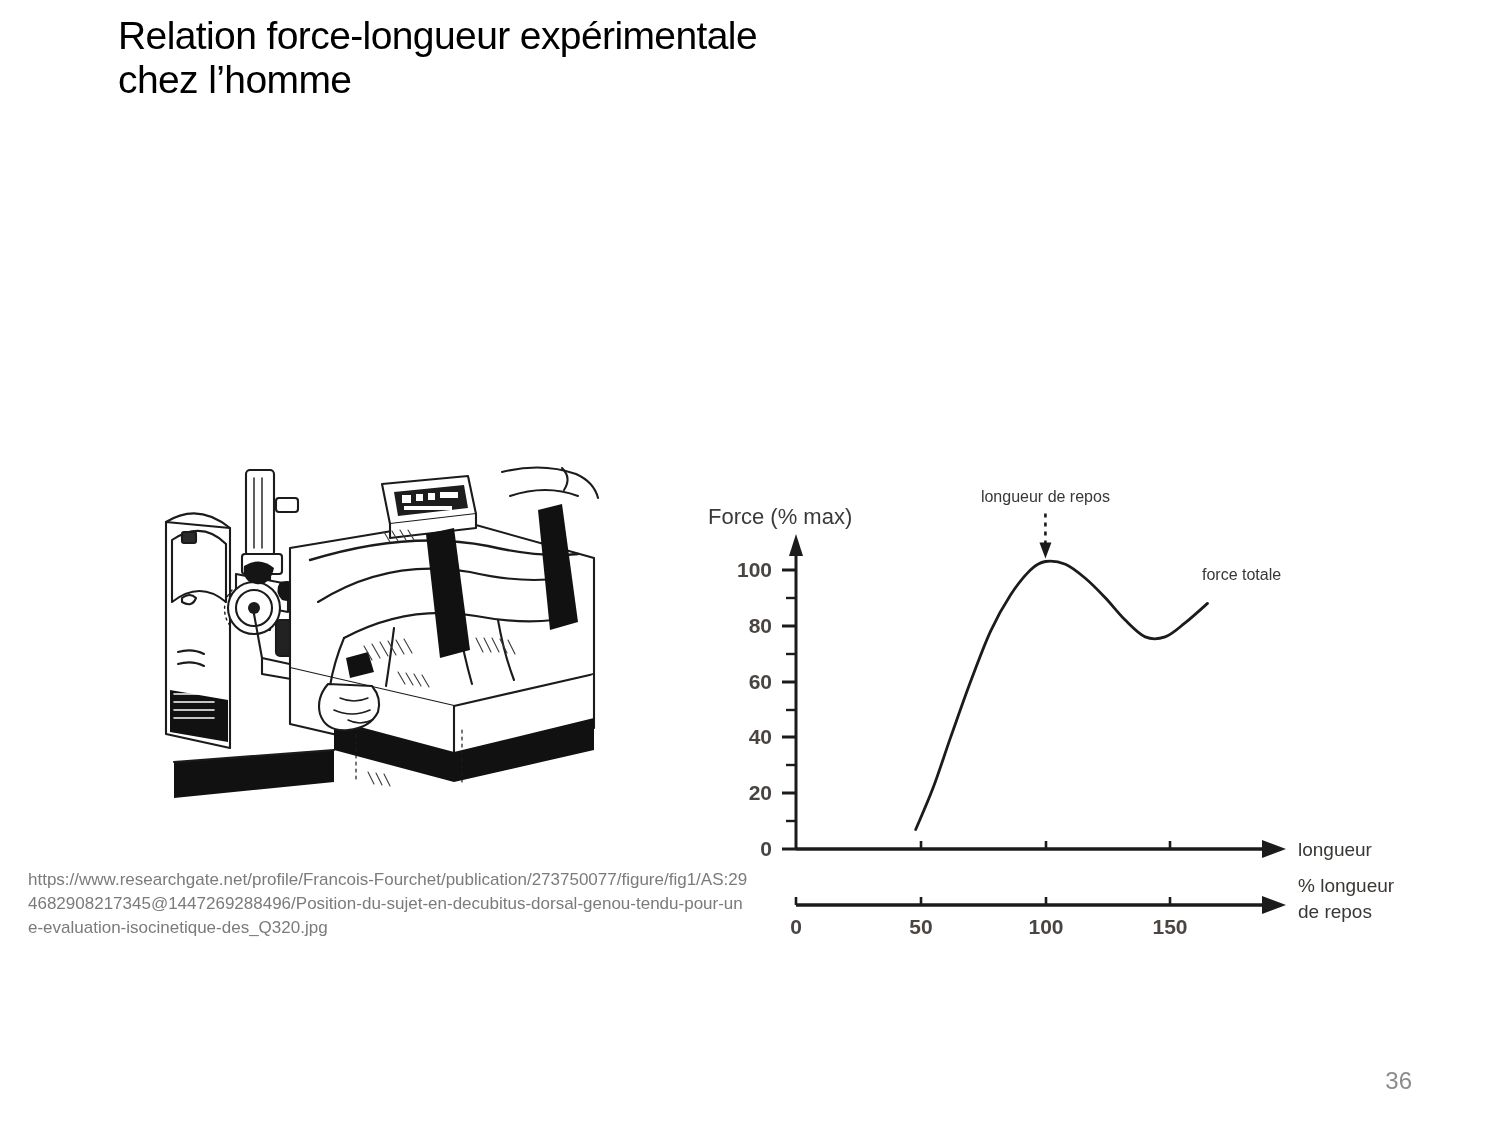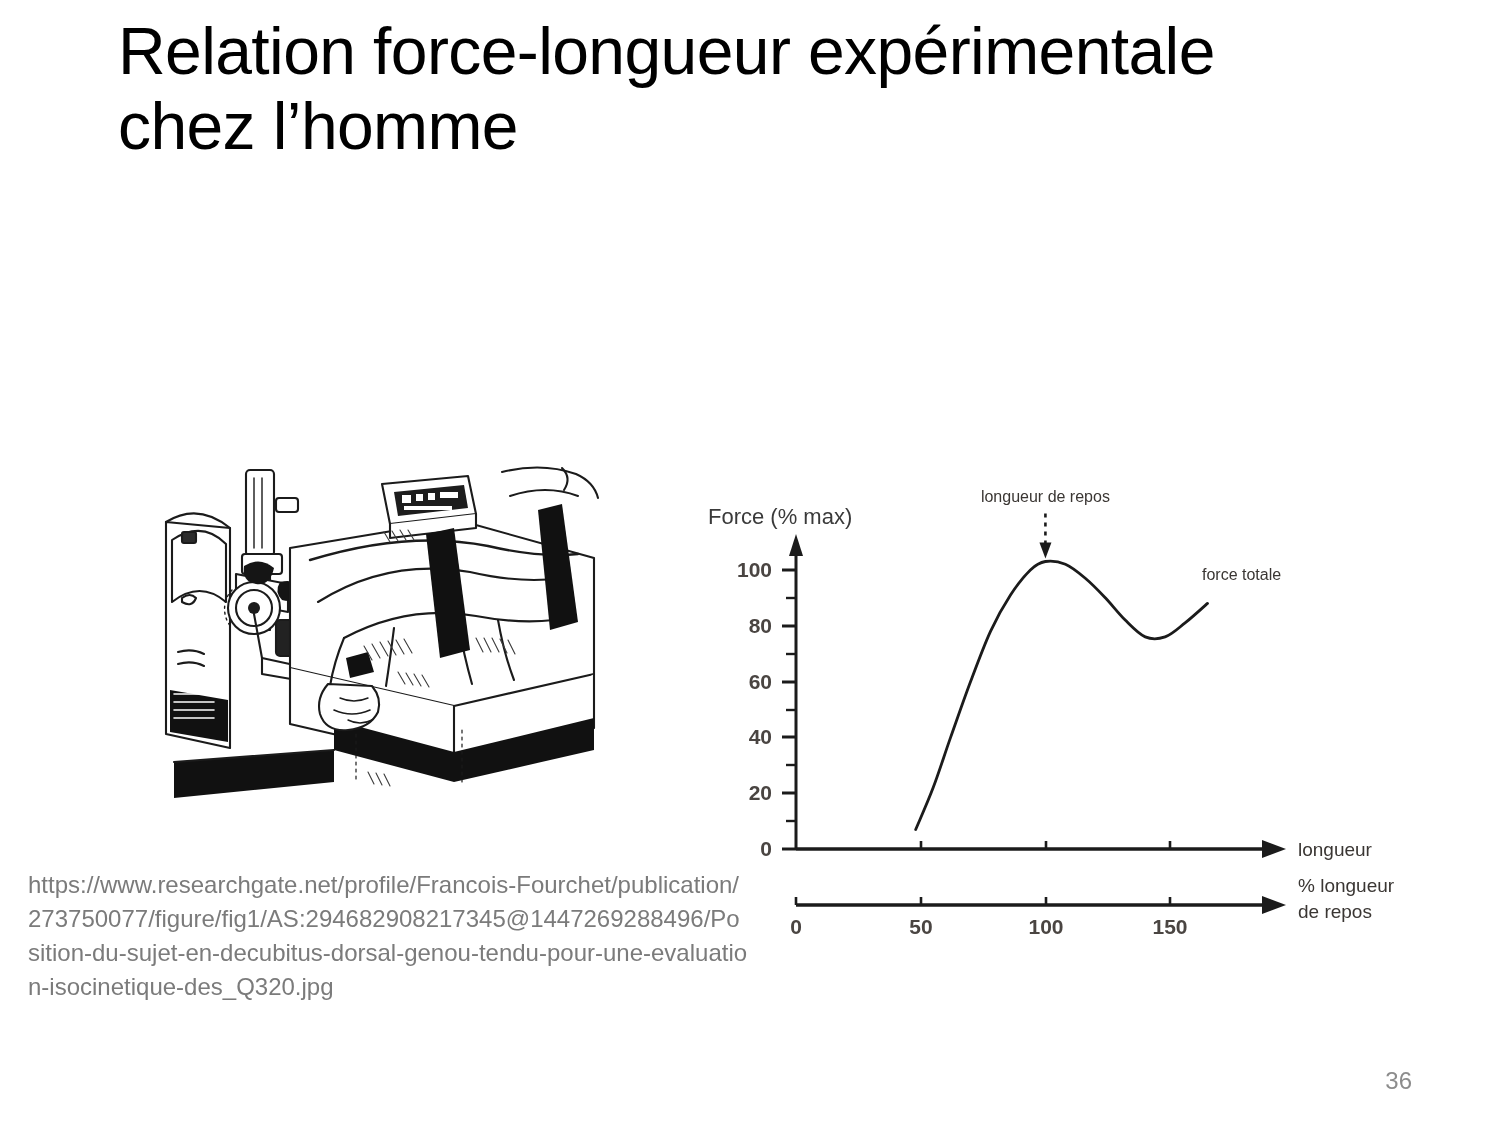--- a/index.html
+++ b/index.html
@@ -9,21 +9,21 @@
     font-family:"Liberation Sans", sans-serif;
     position:relative;
     overflow:hidden;
   }
   .slide{position:absolute;inset:0;background:#fff;}
 
   
   .title{
     position:absolute;
     left:118px; top:14px; width:1300px;
-    font-size:66px;
+    font-size:39px;
     line-height:1.14;
     font-weight:400;
     color:#000000;
     letter-spacing:-0.6px;
     white-space:pre-line;
   }
 
   
   .illus{
     position:absolute;
@@ -59,21 +59,21 @@
   .axis-name{
     font-family:"Liberation Sans", sans-serif;
     font-size:19px;
     fill:#3a3633;
   }
 
   
   .caption{
     position:absolute;
     left:28px; top:868px; width:720px;
-    font-size:24px;
+    font-size:17px;
     line-height:1.42;
     color:#7b7b7b;
     word-break:break-all;
   }
 
   
   .pageno{
     position:absolute;
     right:88px; bottom:30px;
     font-size:24px;

